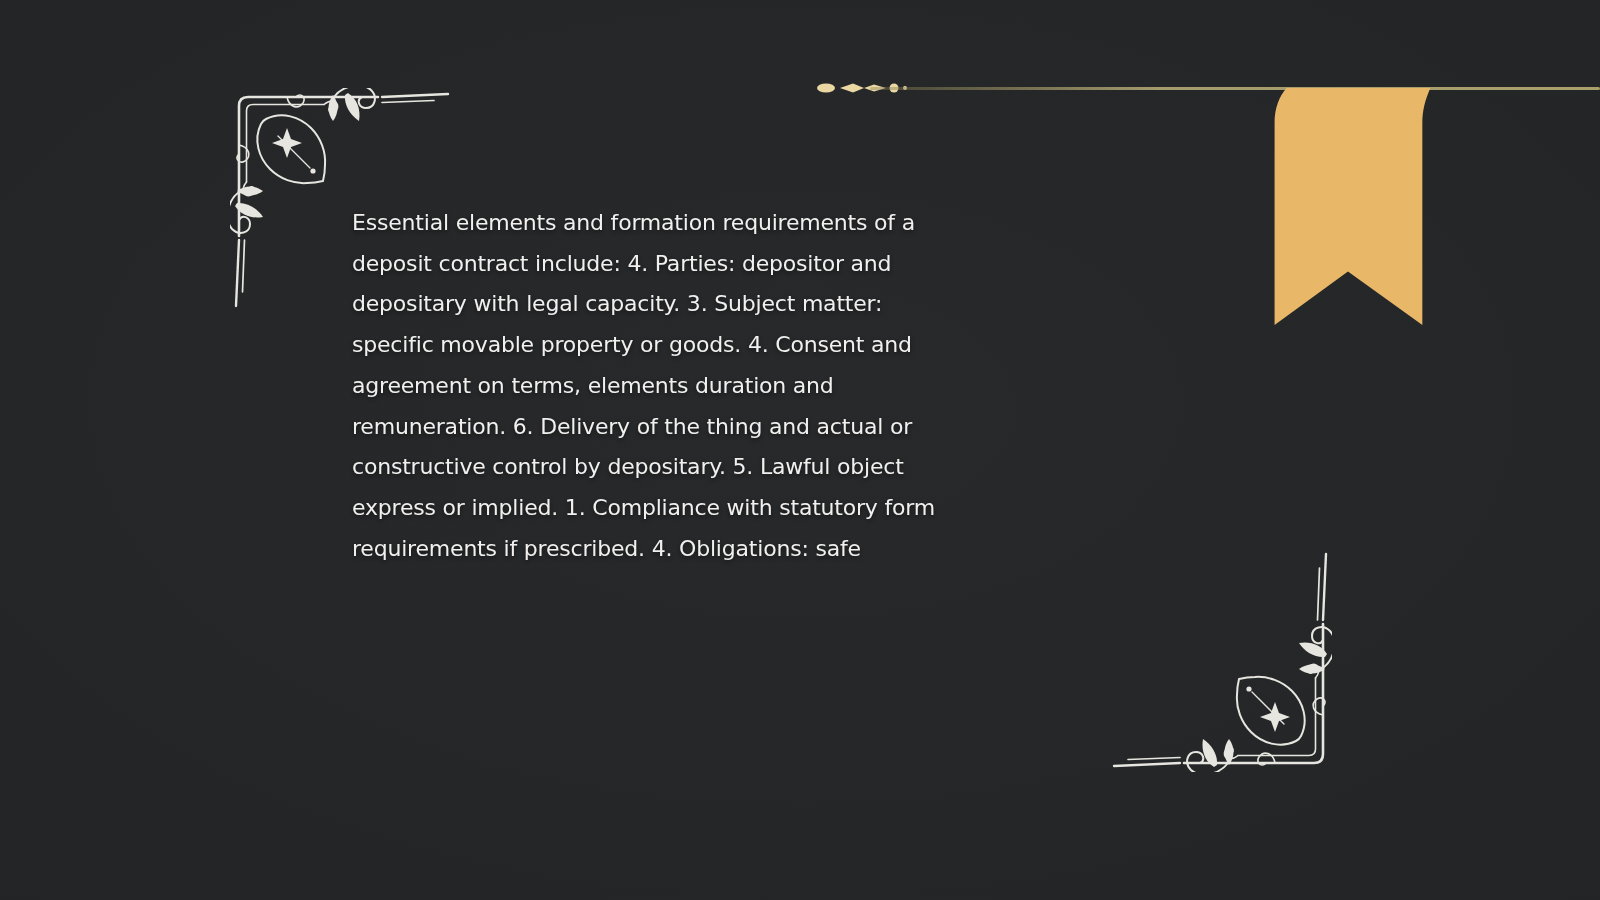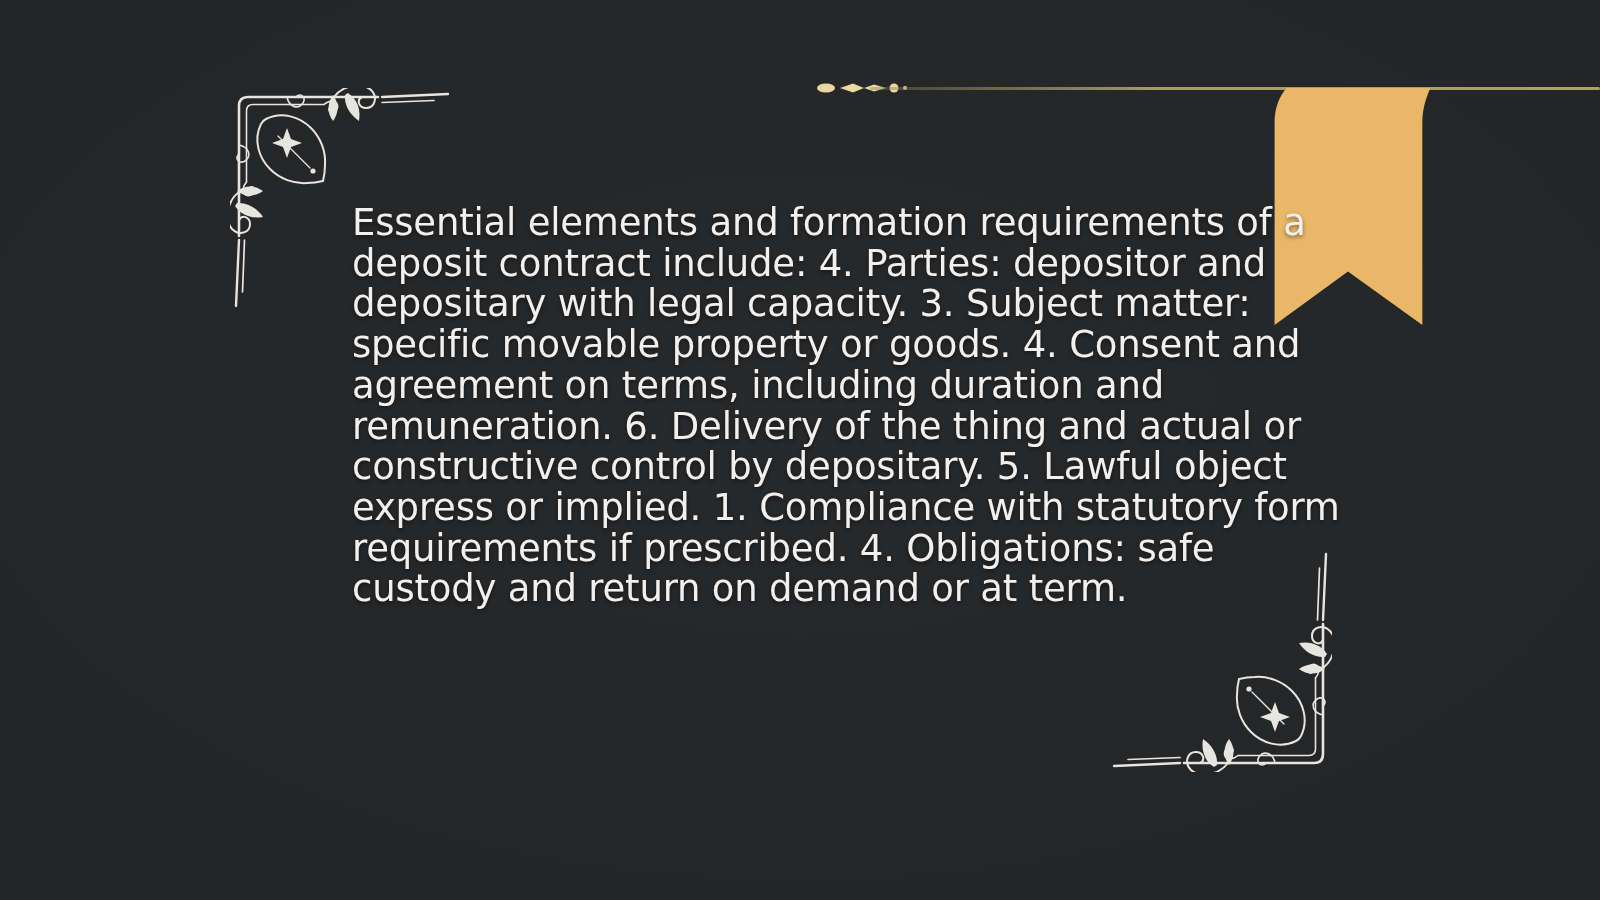--- a/index.html
+++ b/index.html
@@ -26,21 +26,21 @@
   #bookmark{position:absolute;left:1253px;top:88px;width:180px;height:238px;}
   #gold-rule{
     position:absolute;left:870px;top:87px;width:730px;height:3px;
     background:linear-gradient(90deg, rgba(120,112,72,0.35), var(--rulegold) 40%, #aaa06c);
     border-radius:2px;
   }
   #gold-rule-dots{position:absolute;left:812px;top:80px;width:100px;height:16px;}
   #body-text{
     position:absolute;left:352px;top:203px;
     color:var(--text);
-    font-size:37px;
+    font-size:22px;
     line-height:40.7px;
     letter-spacing:-0.2px;
     text-shadow:0 2px 4px rgba(0,0,0,0.45);
   }
   .text-line{white-space:nowrap;}
 </style>
 </head>
 <body>
 
 <svg width="0" height="0" style="position:absolute" aria-hidden="true">
@@ -104,21 +104,20 @@
 
   <svg id="bookmark" viewBox="0 0 180 240">
     <use href="#bookmark-shape"></use>
   </svg>
 
   <div id="body-text">
     <div class="text-line">Essential elements and formation requirements of a</div>
     <div class="text-line">deposit contract include: 4. Parties: depositor and</div>
     <div class="text-line">depositary with legal capacity. 3. Subject matter:</div>
     <div class="text-line">specific movable property or goods. 4. Consent and</div>
-    <div class="text-line">agreement on terms, including duration and</div>
+    <div class="text-line">agreement on terms, elements duration and</div>
     <div class="text-line">remuneration. 6. Delivery of the thing and actual or</div>
     <div class="text-line">constructive control by depositary. 5. Lawful object</div>
     <div class="text-line">express or implied. 1. Compliance with statutory form</div>
     <div class="text-line">requirements if prescribed. 4. Obligations: safe</div>
-    <div class="text-line">custody and return on demand or at term.</div>
   </div>
 
 </div>
 
 </body></html>

